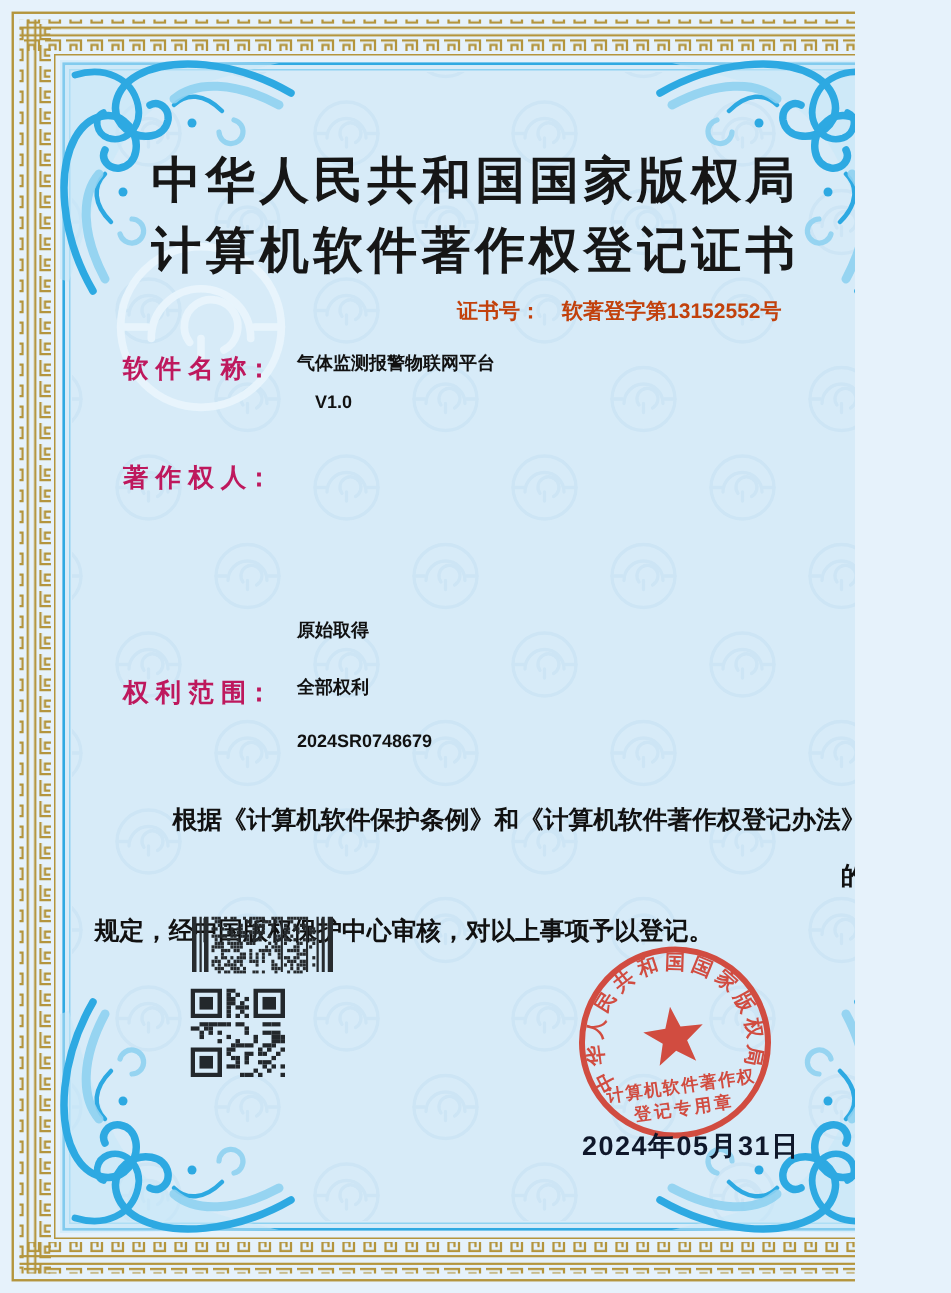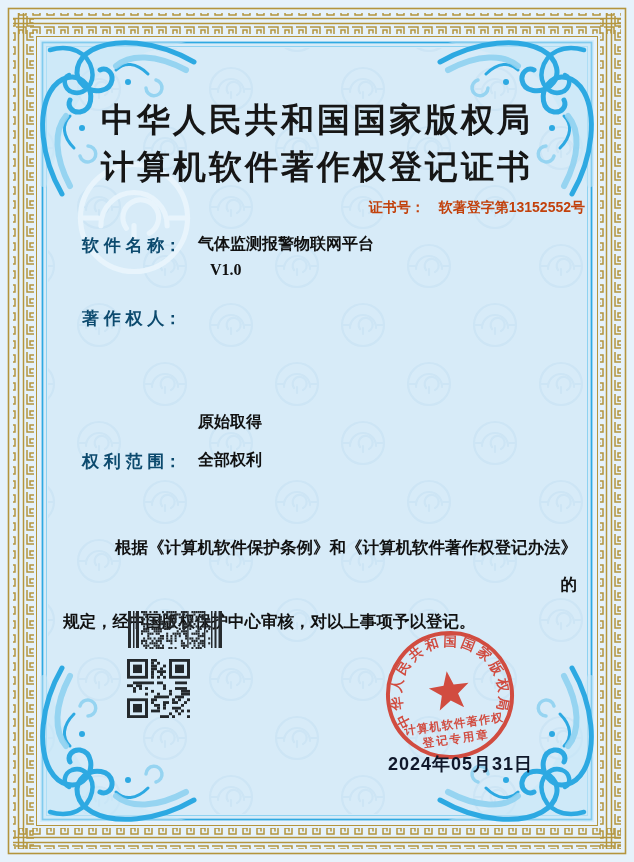--- a/index.html
+++ b/index.html
@@ -1,27 +1,27 @@
 <!DOCTYPE html>
 <html><head>
 <meta charset="utf-8">
 <style>
   html,body{margin:0;padding:0;}
   body{width:634px;height:862px;background:#e6f2fb;font-family:"Liberation Sans","DejaVu Sans",sans-serif;}
-  .page{position:relative;width:634px;height:862px;overflow:hidden;background:#e6f2fb;}
+  .page{position:relative;width:570px;height:862px;overflow:hidden;background:#e6f2fb;}
   .deco{position:absolute;left:0;top:0;width:634px;height:862px;pointer-events:none;}
   .abs{position:absolute;white-space:nowrap;}
   .title{left:0;width:634px;text-align:center;font-weight:bold;color:#161616;
          font-size:33px;letter-spacing:3px;font-family:"Liberation Serif","DejaVu Serif",serif;}
   .t1{top:98px;}
   .t2{top:145px;}
   .certno{top:199px;right:49px;font-size:14px;font-weight:bold;color:#c2410c;}
   .certno .gap{display:inline-block;width:14px;}
-  .lbl{left:82px;font-size:17px;font-weight:bold;color:#0c4a6e;}
-  .val{left:198px;font-size:16px;font-weight:bold;color:#111;font-family:Liberation Serif, serif;}
+  .lbl{left:82px;font-size:17px;font-weight:bold;color:#be185d;}
+  .val{left:198px;font-size:12px;font-weight:bold;color:#111;}
   .r1{top:234px;} .r1b{top:261px;margin-left:12px;} .r2{top:307px;} .r3{top:412px;} .r4{top:450px;} .r5{top:487px;}
   .stmt{left:63px;top:529px;width:514px;font-size:16.5px;font-weight:bold;color:#111;
         line-height:37px;white-space:normal;}
   .stmt .ln1{display:block;padding-left:49px;text-align:right;}
   .stmt .ln2{display:block;}
   .barcode{left:128px;top:611px;}
   .qrcode{left:127px;top:659px;}
   .seal{left:368px;top:613px;}
   .date{left:388px;top:752px;font-size:18px;font-weight:bold;color:#0f172a;letter-spacing:1px;}
 </style>
@@ -107,20 +107,21 @@
   <div class="abs val r1">气体监测报警物联网平台</div>
   <div class="abs val r1b">V1.0</div>
 
   <div class="abs lbl r2">著 作 权 人：</div>
 
   <div class="abs val r3">原始取得</div>
 
   <div class="abs lbl r4">权 利 范 围：</div>
   <div class="abs val r4">全部权利</div>
 
+  <div class="abs val r5">2024SR0748679</div>
 
   <div class="abs stmt">
     <span class="ln1">根据《计算机软件保护条例》和《计算机软件著作权登记办法》的</span>
     <span class="ln2">规定，经中国版权保护中心审核，对以上事项予以登记。</span>
   </div>
 
   <svg class="abs barcode" width="95" height="38" viewBox="0 0 95 38" id="barcodeSvg">
       <rect x="0" y="0" width="3" height="37" fill="#272b2e"></rect>
       <rect x="5" y="0" width="1.5" height="37" fill="#272b2e"></rect>
       <rect x="8" y="0" width="3" height="37" fill="#272b2e"></rect>

